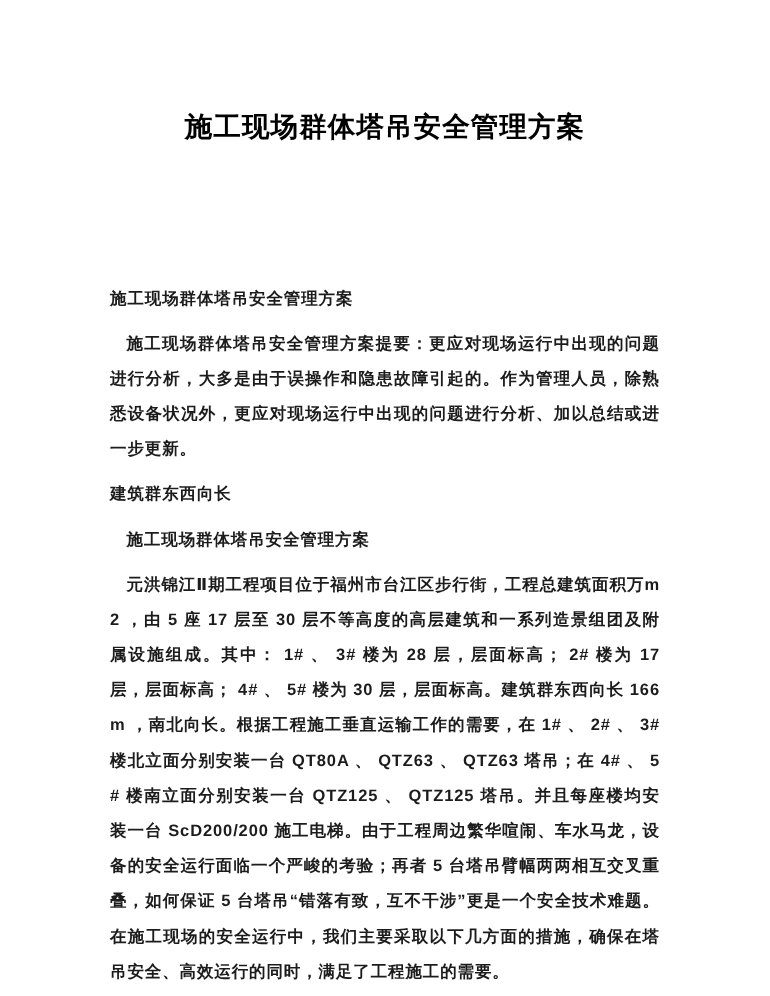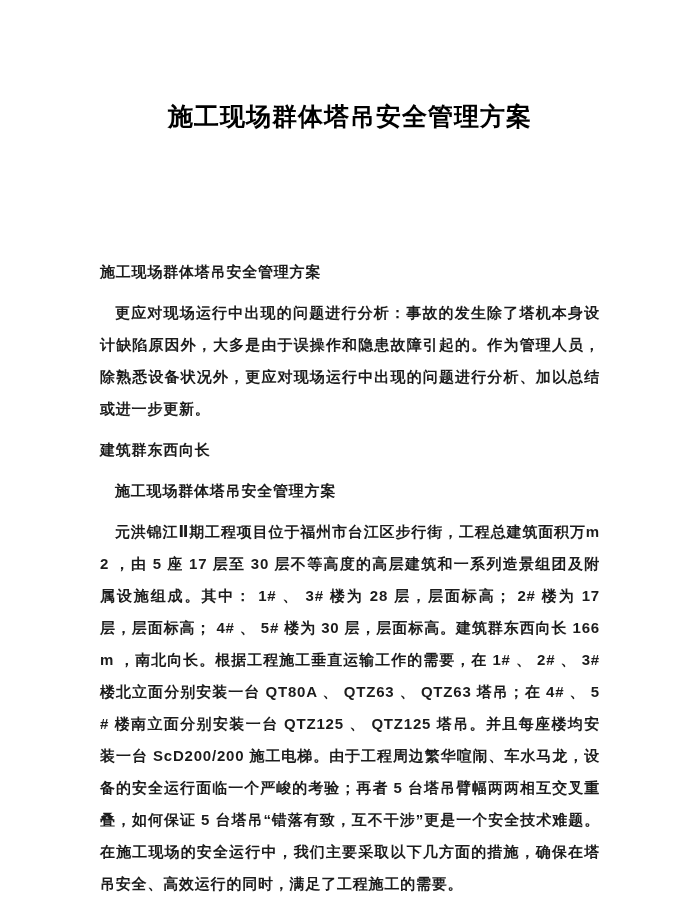--- a/index.html
+++ b/index.html
@@ -47,21 +47,21 @@
 </style>
 </head>
 <body>
 
 <div class="page">
   <h1 class="doc-title">施工现场群体塔吊安全管理方案</h1>
 
   <div class="content">
     <p class="para">施工现场群体塔吊安全管理方案</p>
 
-    <p class="para indent">更应对现场运行中出现的问题进行分析：事故的发生除了塔机本身设计缺陷原因外，大多是由于误操作和隐患故障引起的。作为管理人员，除熟悉设备状况外，更应对现场运行中出现的问题进行分析、加以总结或进一步更新。</p>
+    <p class="para indent">施工现场群体塔吊安全管理方案提要：更应对现场运行中出现的问题进行分析，大多是由于误操作和隐患故障引起的。作为管理人员，除熟悉设备状况外，更应对现场运行中出现的问题进行分析、加以总结或进一步更新。</p>
 
     <p class="para">建筑群东西向长</p>
 
     <p class="para indent">施工现场群体塔吊安全管理方案</p>
 
     <p class="para indent">元洪锦江Ⅱ期工程项目位于福州市台江区步行街，工程总建筑面积万m2 ，由 5 座 17 层至 30 层不等高度的高层建筑和一系列造景组团及附属设施组成。其中： 1# 、 3# 楼为 28 层，层面标高； 2# 楼为 17 层，层面标高； 4# 、 5# 楼为 30 层，层面标高。建筑群东西向长 166m ，南北向长。根据工程施工垂直运输工作的需要，在 1# 、 2# 、 3# 楼北立面分别安装一台 QT80A 、 QTZ63 、 QTZ63 塔吊；在 4# 、 5# 楼南立面分别安装一台 QTZ125 、 QTZ125 塔吊。并且每座楼均安装一台 ScD200/200 施工电梯。由于工程周边繁华喧闹、车水马龙，设备的安全运行面临一个严峻的考验；再者 5 台塔吊臂幅两两相互交叉重叠，如何保证 5 台塔吊“错落有致，互不干涉”更是一个安全技术难题。在施工现场的安全运行中，我们主要采取以下几方面的措施，确保在塔吊安全、高效运行的同时，满足了工程施工的需要。</p>
   </div>
 </div>
 
 </body></html>

